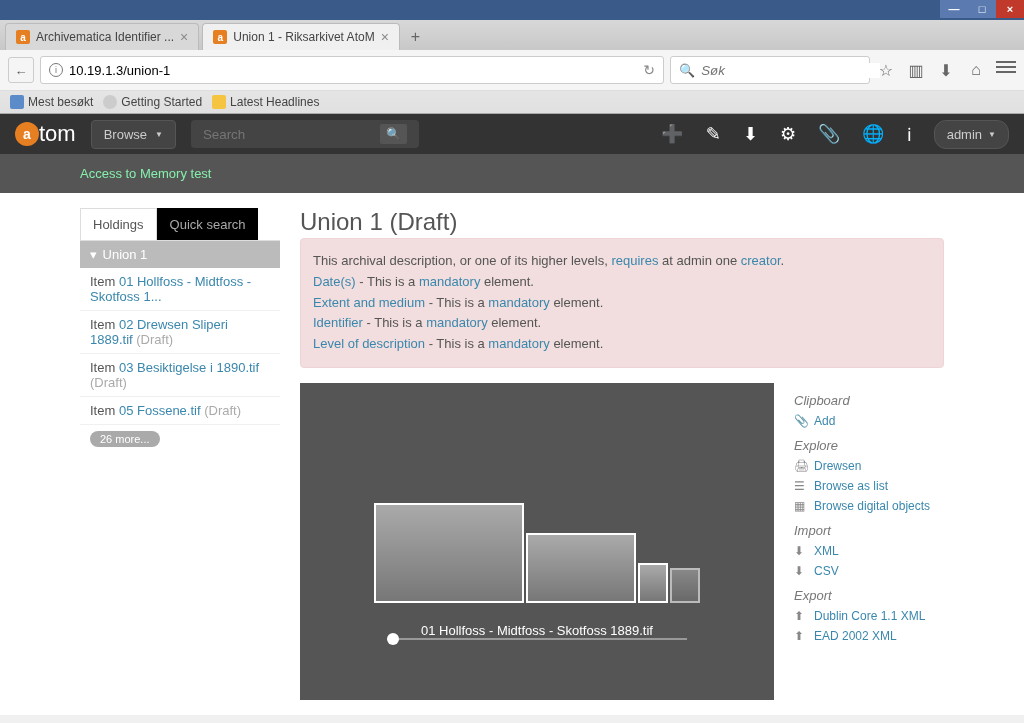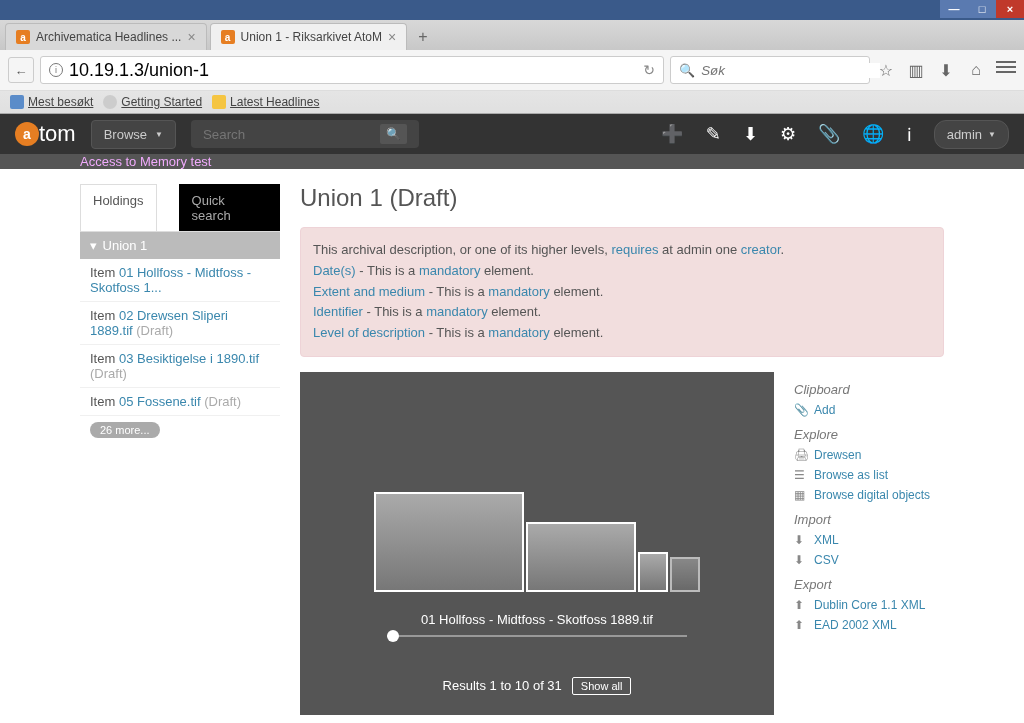--- a/index.html
+++ b/index.html
@@ -15,80 +15,80 @@
 .tabs-row { display: flex; align-items: flex-end; height: 30px; padding: 2px 5px 0 5px; background: linear-gradient(#d8d8d8, #c8c8c8); }
 .browser-tab { display: flex; align-items: center; padding: 5px 10px; margin-right: 3px; border-radius: 4px 4px 0 0; background: #f0f0f0; font-size: 12px; color: #444; gap: 6px; min-width: 150px; border: 1px solid #bbb; border-bottom: none; }
 .browser-tab.inactive { background: #d8d8d8; }
 .tab-icon { width: 14px; height: 14px; border-radius: 2px; background: #e67e22; color: #fff; display: flex; align-items: center; justify-content: center; font-size: 10px; font-weight: bold; }
 .tab-close { color: #888; font-size: 14px; margin-left: auto; cursor: pointer; }
 .tab-plus { padding: 4px 8px; color: #666; font-size: 16px; }
 
 .nav-row { display: flex; align-items: center; padding: 6px 8px; gap: 6px; background: #f5f5f5; }
 .nav-arrow { width: 26px; height: 26px; border: 1px solid #ccc; border-radius: 3px; display: flex; align-items: center; justify-content: center; color: #555; }
 .url-bar { flex: 1; display: flex; align-items: center; height: 28px; border: 1px solid #ccc; border-radius: 3px; background: #fff; padding: 0 8px; gap: 6px; }
-.url-bar input { flex: 1; border: none; outline: none; font-size: 18px; }
+.url-bar input { flex: 1; border: none; outline: none; font-size: 13px; }
 .info-circle { width: 14px; height: 14px; border: 1px solid #777; border-radius: 50%; display: flex; align-items: center; justify-content: center; font-size: 9px; color: #777; }
 .url-refresh { color: #888; font-size: 14px; }
 .search-box { width: 200px; height: 28px; border: 1px solid #ccc; border-radius: 3px; background: #fff; display: flex; align-items: center; padding: 0 8px; gap: 6px; font-size: 13px; color: #999; }
 .search-box input { border: none; outline: none; flex: 1; font-style: italic; }
 .nav-icons { display: flex; gap: 10px; color: #666; font-size: 16px; }
 .nav-icons span { width: 20px; text-align: center; }
 .hamburger { display: flex; flex-direction: column; gap: 3px; width: 16px; }
 .hamburger div { height: 2px; background: #666; }
 
 .bookmarks { display: flex; align-items: center; gap: 10px; padding: 4px 10px; font-size: 12px; color: #444; border-top: 1px solid #ddd; }
-.bm-item { display: flex; align-items: center; gap: 4px; text-decoration: underline; }
+.bm-item { display: flex; align-items: center; gap: 4px; }
 .bm-icon { width: 14px; height: 14px; background: #ddd; border-radius: 2px; }
 .bm-icon.blue { background: #5b8cc9; }
 .bm-icon.yellow { background: #f5c542; }
 .bm-icon.globe { background: #ccc; border-radius: 50%; }
 
 
 .app-header { background: #333; color: #fff; display: flex; align-items: center; padding: 0 15px; height: 40px; gap: 15px; }
 .logo { font-size: 22px; font-weight: normal; display: flex; align-items: center; }
 .logo-a { background: #e67e22; border-radius: 50%; width: 24px; height: 24px; display: inline-flex; align-items: center; justify-content: center; font-weight: bold; font-size: 14px; }
 .browse-btn { background: #444; border: 1px solid #555; border-radius: 4px; padding: 6px 12px; color: #ccc; font-size: 13px; display: flex; align-items: center; gap: 8px; }
 .app-search { background: #444; border: none; border-radius: 4px; padding: 4px 12px; color: #ccc; font-size: 13px; flex: 0 0 200px; display: flex; align-items: center; }
 .app-search input { flex: 1; background: transparent; border: none; outline: none; color: #ccc; }
 .app-search .mag { background: #555; padding: 3px 6px; border-radius: 2px; font-size: 12px; }
 .header-icons { margin-left: auto; display: flex; align-items: center; gap: 22px; color: #fff; font-size: 18px; }
 .admin-btn { background: #444; border: 1px solid #555; border-radius: 12px; padding: 6px 12px; color: #ccc; font-size: 13px; display: flex; align-items: center; gap: 6px; }
 
-.subheader { background: #555; color: #f0abfc; padding: 0 80px; font-size: 13px; }
+.subheader { background: #555; color: #86efac; padding: 12px 80px; font-size: 13px; }
 
 
 .container { display: flex; background: #fff; padding: 15px 80px; gap: 20px; }
 .sidebar { width: 200px; }
-.sidebar-tabs { display: flex; border-bottom: 1px solid #ddd; gap: 22px; }
+.sidebar-tabs { display: flex; border-bottom: 1px solid #ddd; }
 .sb-tab { padding: 8px 12px; font-size: 13px; color: #555; border: 1px solid #ddd; border-bottom: none; background: #fff; }
 .sb-tab.active { font-weight: normal; }
 .sb-tab.inactive { color: #aaa; background: #000000; border-color: transparent; }
 
 .tree-hdr { background: #bbb; color: #fff; padding: 6px 10px; font-size: 13px; display: flex; align-items: center; gap: 6px; }
 .tree-items { }
 .tree-item { padding: 6px 10px; font-size: 13px; border-bottom: 1px solid #f0f0f0; }
 .tree-label { color: #555; }
 .tree-link { color: #3a87ad; }
 .tree-draft { color: #aaa; }
 .more-badge { display: inline-block; background: #aaa; color: #fff; padding: 2px 10px; border-radius: 10px; font-size: 11px; margin: 6px 10px; }
 
 .main { flex: 1; }
-.page-title { font-size: 24px; font-weight: normal; color: #555; margin-bottom: 15px; }
+.page-title { font-size: 24px; font-weight: normal; color: #555; margin-bottom: 2px; }
 
 .alert-box { background: #f2dede; border: 1px solid #eed3d7; border-radius: 4px; padding: 12px; font-size: 13px; color: #555; line-height: 1.6; margin-bottom: 15px; }
 .alert-box a { color: #3a87ad; text-decoration: none; }
 
 .viewer { background: #555; color: #fff; border-radius: 0; padding: 20px; text-align: center; }
 .thumbs { display: flex; justify-content: center; align-items: flex-end; gap: 2px; height: 160px; margin: 40px 0 20px 0; }
 .thumb { background: linear-gradient(#aaa, #777); border: 2px solid #fff; }
 .thumb.t1 { width: 150px; height: 100px; }
 .thumb.t2 { width: 110px; height: 70px; }
 .thumb.t3 { width: 30px; height: 40px; }
 .thumb.t4 { width: 30px; height: 35px; opacity: 0.6; }
-.thumb-title { font-size: 13px; margin-bottom: 8px; }
+.thumb-title { font-size: 13px; margin-bottom: 0; }
 .slider-track { width: 300px; height: 2px; background: #999; margin: 0 auto 40px auto; position: relative; }
 .slider-dot { position: absolute; left: 0; top: -5px; width: 12px; height: 12px; background: #fff; border-radius: 50%; }
 .results-row { display: flex; justify-content: center; align-items: center; gap: 10px; font-size: 13px; }
 .showall { border: 1px solid #fff; padding: 2px 8px; font-size: 11px; border-radius: 2px; }
 
 .rightcol { width: 150px; font-size: 13px; }
 .rc-hdr { color: #777; font-style: italic; margin: 10px 0 6px 0; }
 .rc-link { display: flex; align-items: center; gap: 6px; color: #3a87ad; text-decoration: none; margin-bottom: 6px; font-size: 12px; }
 .rc-icon { width: 14px; color: #888; font-size: 12px; }
 .caret { font-size: 8px; }
@@ -99,21 +99,21 @@
 <div class="window-controls">
   <div class="win-btn win-min">—</div>
   <div class="win-btn win-max">□</div>
   <div class="win-btn win-close">×</div>
 </div>
 
 <div class="browser-chrome">
   <div class="tabs-row">
     <div class="browser-tab inactive">
       <span class="tab-icon">a</span>
-      <span>Archivematica Headlines ...</span>
+      <span>Archivematica Identifier ...</span>
       <span class="tab-close">×</span>
     </div>
     <div class="browser-tab">
       <span class="tab-icon">a</span>
       <span>Union 1 - Riksarkivet AtoM</span>
       <span class="tab-close">×</span>
     </div>
     <div class="tab-plus">+</div>
   </div>
 
@@ -224,24 +224,20 @@
           <div class="thumbs">
             <div class="thumb t1"></div>
             <div class="thumb t2"></div>
             <div class="thumb t3"></div>
             <div class="thumb t4"></div>
           </div>
           <div class="thumb-title">01 Hollfoss - Midtfoss - Skotfoss 1889.tif</div>
           <div class="slider-track">
             <div class="slider-dot"></div>
           </div>
-          <div class="results-row">
-            <span>Results 1 to 10 of 31</span>
-            <span class="showall">Show all</span>
-          </div>
         </div>
 
       </div>
 
       <div class="rightcol">
         <div class="rc-hdr">Clipboard</div>
         <a class="rc-link" href="#">
             <span class="rc-icon">📎</span>
             <span>Add</span>
           </a>

